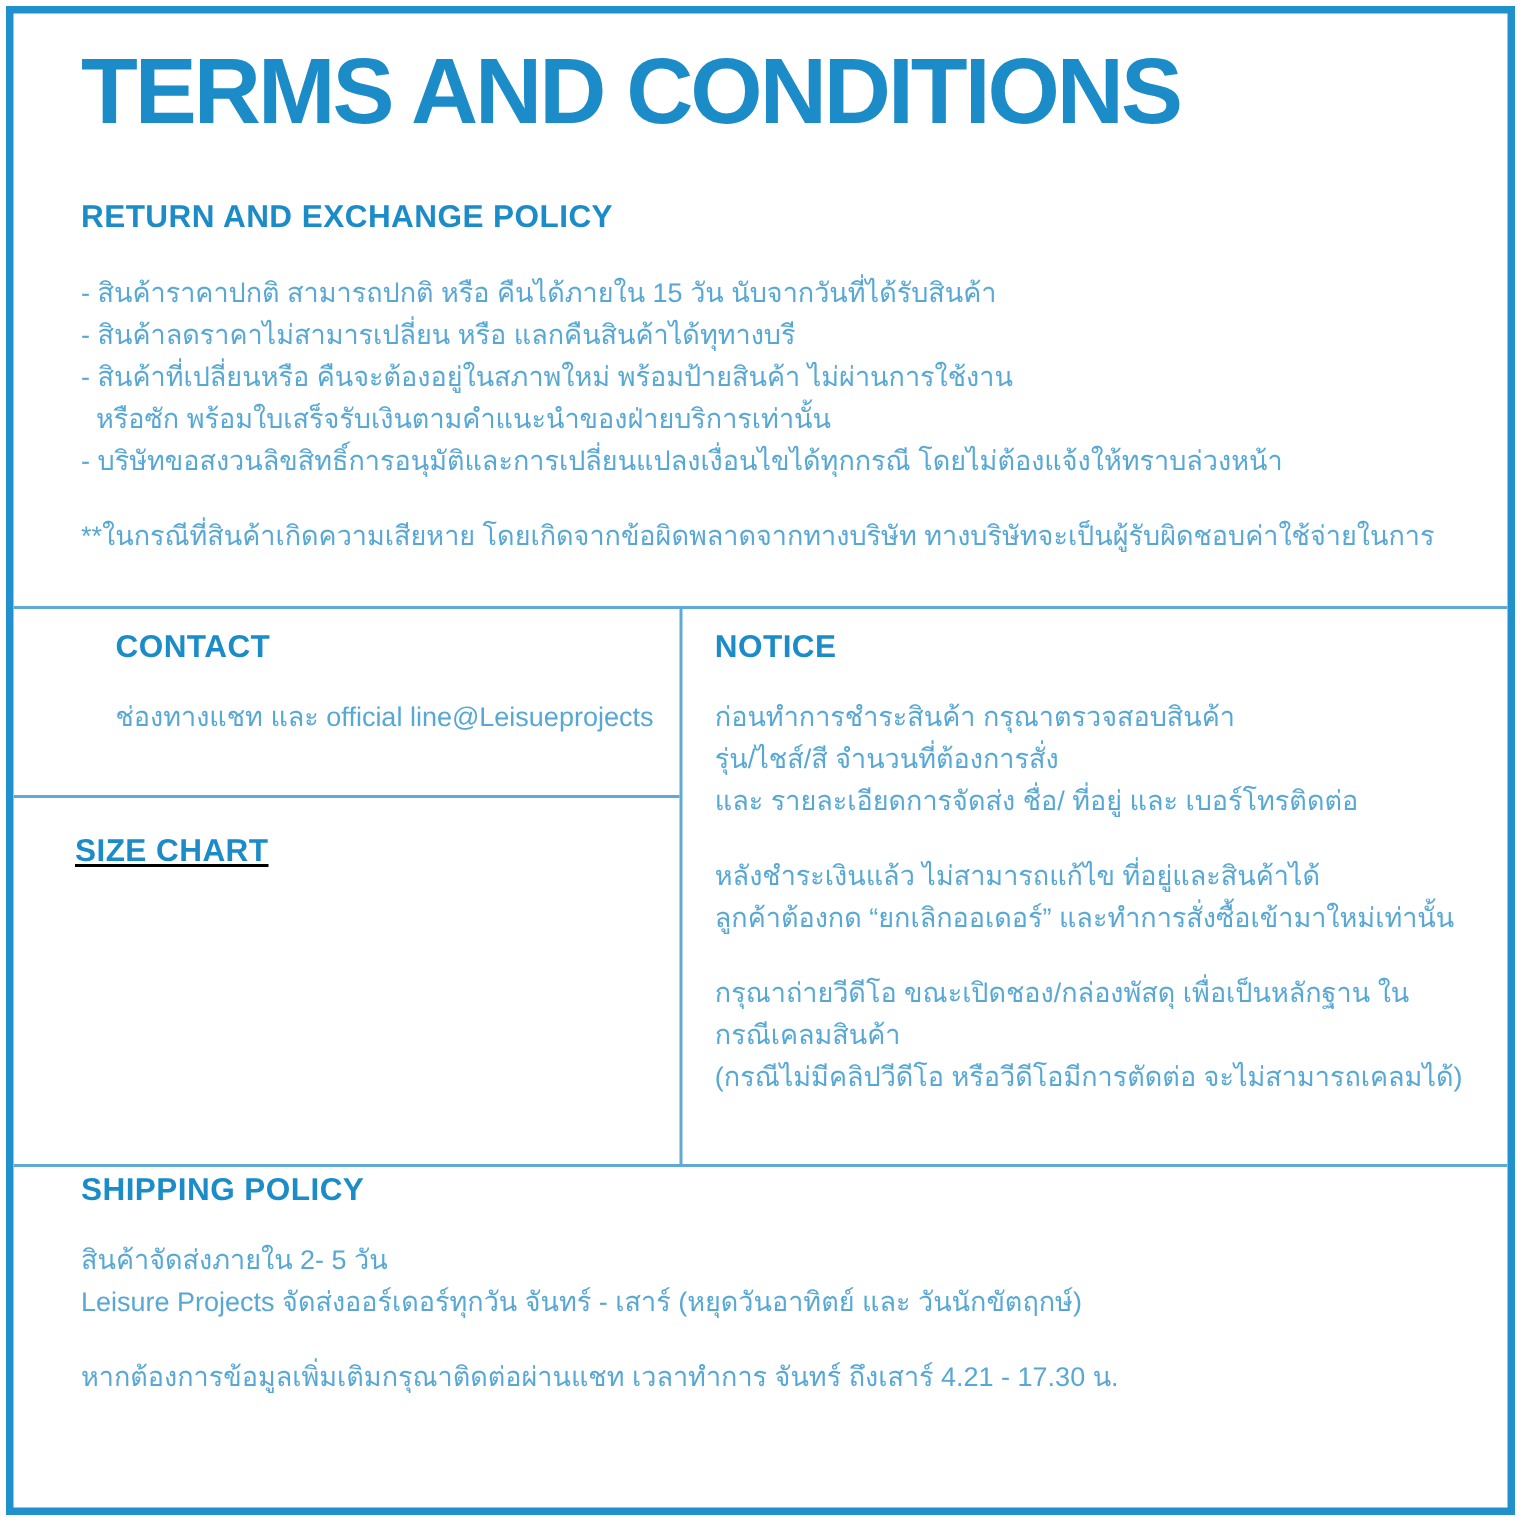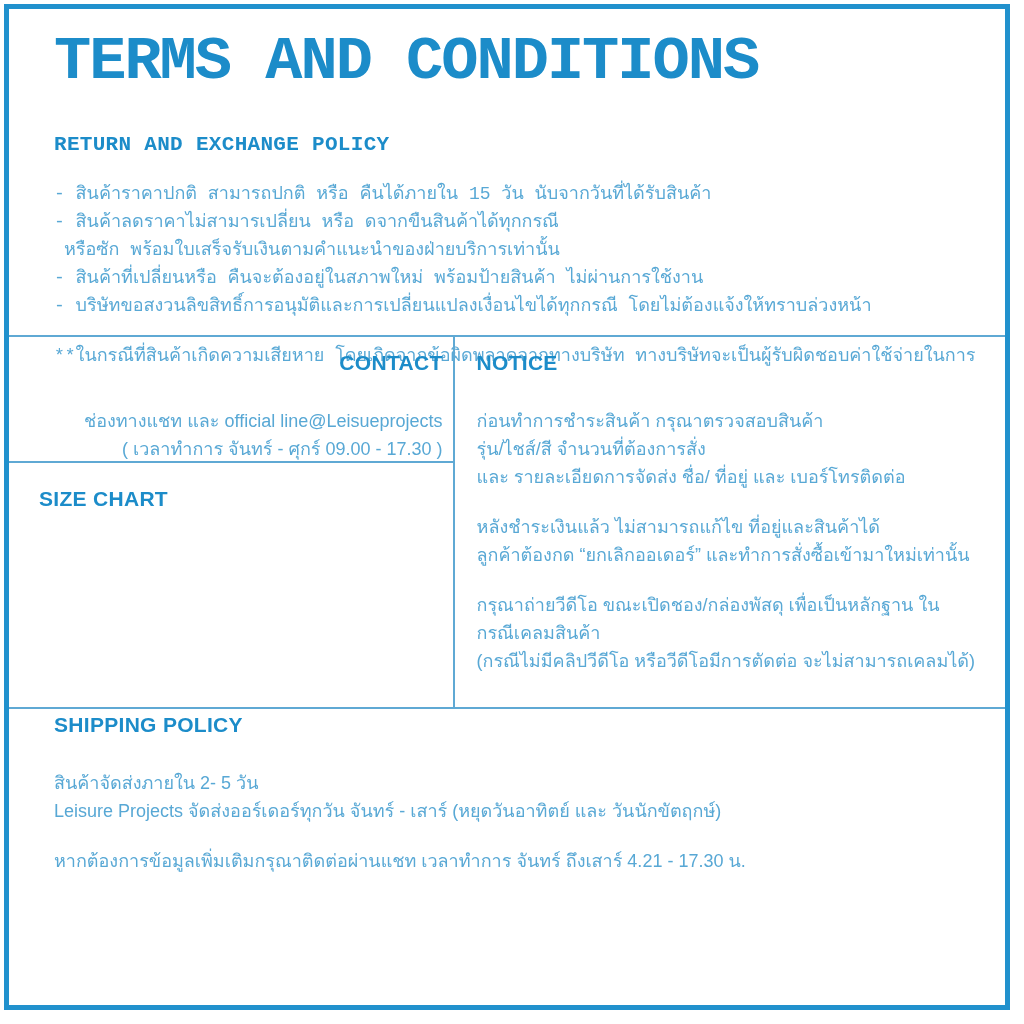--- a/index.html
+++ b/index.html
@@ -17,25 +17,24 @@
     border: 5px solid #2191cd;
     background: #ffffff;
     box-sizing: border-box;
     display: flex;
     flex-direction: column;
     overflow: hidden;
   }
 
   
   .top-section {
-    height: 326px;
+    height: 395px;
     box-sizing: border-box;
     padding: 22px 40px 0 45px;
     flex: 0 0 auto;
-    font-family: Liberation Mono, monospace;
   }
   .page-title {
     margin: 0;
     font-size: 62px;
     line-height: 1.0;
     font-weight: 800;
     letter-spacing: -2px;
     color: #1c8cc9;
     white-space: nowrap;
   }
@@ -70,70 +69,69 @@
     width: 482px;
     box-sizing: border-box;
     border-right: 2px solid #5fa9d4;
     display: flex;
     flex-direction: column;
   }
   .contact-block {
     height: 126px;
     box-sizing: border-box;
     border-bottom: 2px solid #5fa9d4;
-    padding: 14px 10px 0 39px;
-    text-align: right;
+    padding: 14px 10px 0 68px;
   }
   .sizechart-block {
     flex: 1;
-    padding: 24px 10px 0 30px;
+    padding: 24px 10px 0 41px;
+    text-decoration: underline;
   }
   .col-right {
     flex: 1;
     padding: 14px 30px 0 22px;
   }
-  .block-body { margin-top: 32px; }
+  .block-body { margin-top: 20px; }
   .para-gap { margin-top: 22px; }
 
   
   .bottom-section {
     flex: 1;
     padding: 4px 40px 0 45px;
   }
 </style>
 </head>
 <body>
 
 <div class="frame">
 
   <div class="top-section">
     <h1 class="page-title">TERMS AND CONDITIONS</h1>
     <h2 class="section-heading">RETURN AND EXCHANGE POLICY</h2>
 
     <div class="policy-list">
       <div class="t-line">- สินค้าราคาปกติ สามารถปกติ หรือ คืนได้ภายใน 15 วัน นับจากวันที่ได้รับสินค้า</div>
-      <div class="t-line">- สินค้าลดราคาไม่สามารเปลี่ยน หรือ ดจากขืนสินค้าได้ทุกกรณี</div>
+      <div class="t-line">- สินค้าลดราคาไม่สามารเปลี่ยน หรือ แลกคืนสินค้าได้ทุทางบรี</div>
+      <div class="t-line">- สินค้าที่เปลี่ยนหรือ คืนจะต้องอยู่ในสภาพใหม่ พร้อมป้ายสินค้า ไม่ผ่านการใช้งาน</div>
       <div class="t-line indent">หรือซัก พร้อมใบเสร็จรับเงินตามคำแนะนำของฝ่ายบริการเท่านั้น</div>
-      <div class="t-line">- สินค้าที่เปลี่ยนหรือ คืนจะต้องอยู่ในสภาพใหม่ พร้อมป้ายสินค้า ไม่ผ่านการใช้งาน</div>
       <div class="t-line">- บริษัทขอสงวนลิขสิทธิ์การอนุมัติและการเปลี่ยนแปลงเงื่อนไขได้ทุกกรณี โดยไม่ต้องแจ้งให้ทราบล่วงหน้า</div>
     </div>
 
     <div class="note-para">
       <div class="t-line">**ในกรณีที่สินค้าเกิดความเสียหาย โดยเกิดจากข้อผิดพลาดจากทางบริษัท ทางบริษัทจะเป็นผู้รับผิดชอบค่าใช้จ่ายในการ</div>
     </div>
   </div>
 
   <div class="grid-section">
     <div class="col-left">
 
       <div class="contact-block">
         <h2 class="section-heading">CONTACT</h2>
         <div class="block-body">
           <div class="t-line">ช่องทางแชท และ official line@Leisueprojects</div>
-          <div class="t-line">( เวลาทำการ จันทร์ - ศุกร์ 09.00 - 17.30 )</div>
         </div>
       </div>
 
       <div class="sizechart-block">
         <h2 class="section-heading">SIZE CHART</h2>
       </div>
 
     </div>
 
     <div class="col-right">

